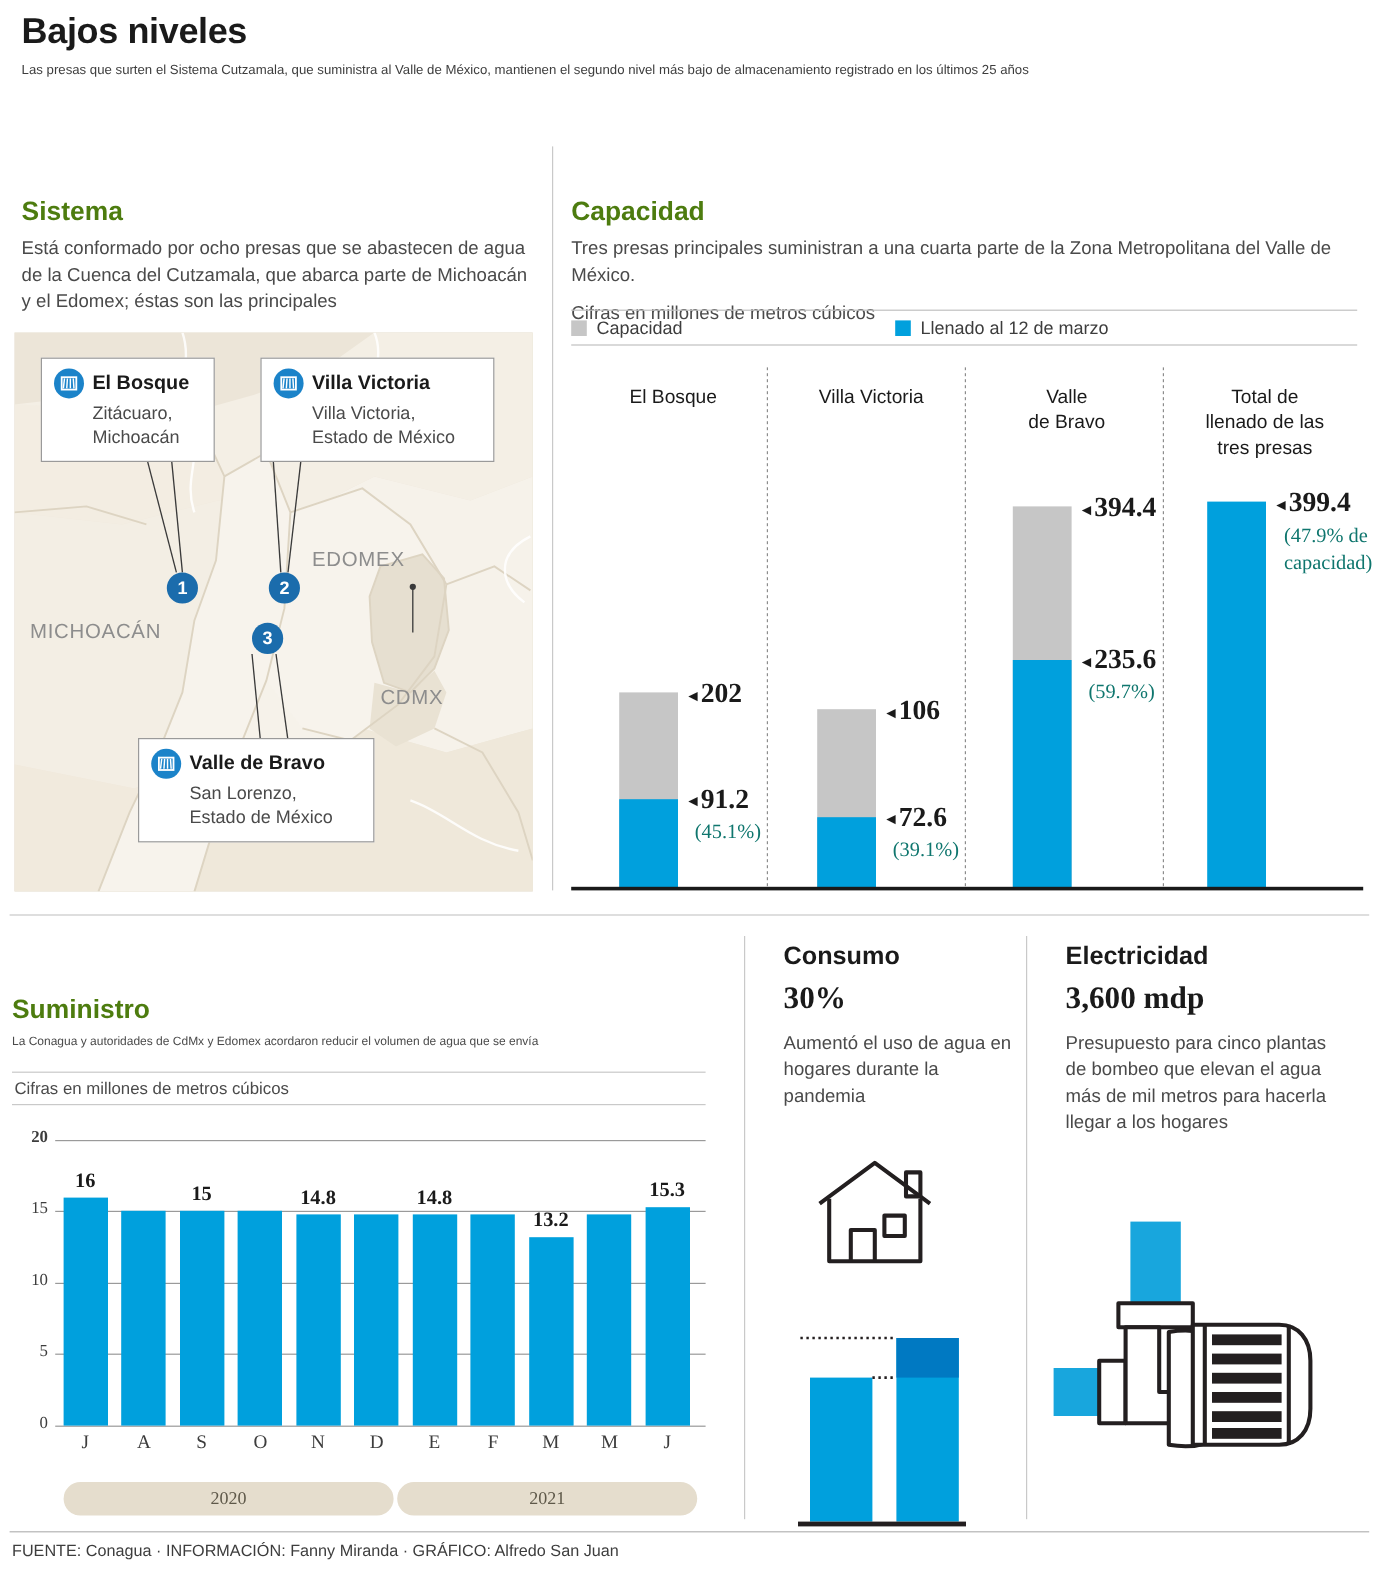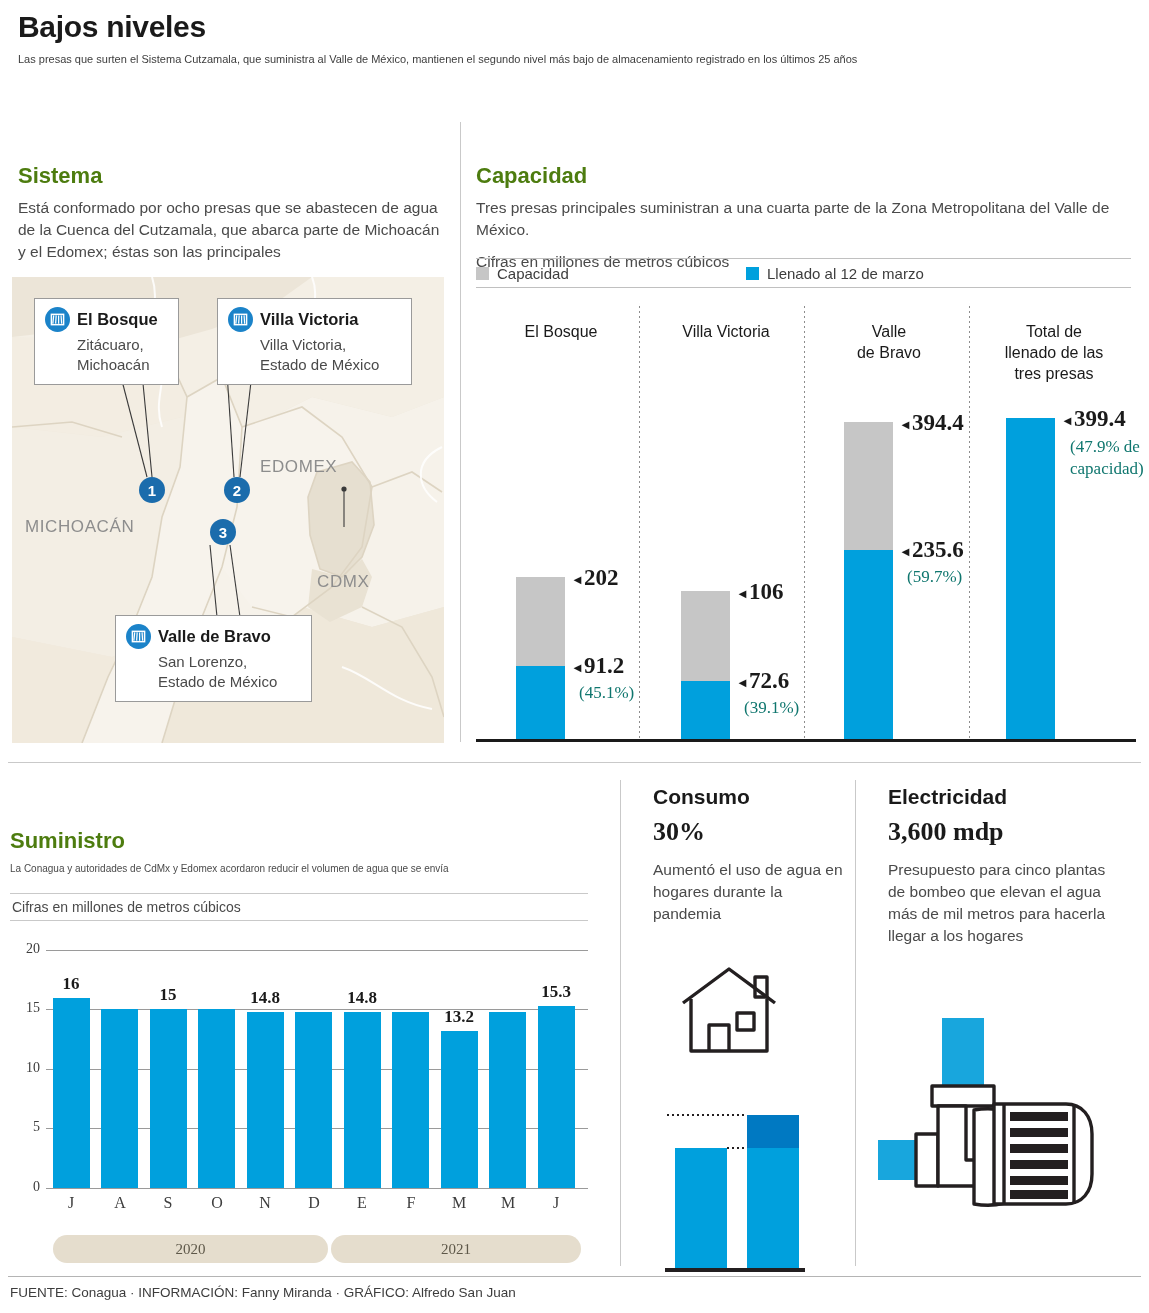--- a/index.html
+++ b/index.html
@@ -317,21 +317,21 @@
   <div class="sum-units">Cifras en millones de metros cúbicos</div>
 
   <div class="bchart">
 
     <div class="grid" style="top:12px;"></div>
     <div class="grid" style="top:71px;"></div>
     <div class="grid" style="top:131px;"></div>
     <div class="grid" style="top:190px;"></div>
     <div class="grid" style="top:250px;"></div>
 
-    <div class="ytick" style="top:3px;">20</div>
+    <div class="ytick" style="top:3px;font-weight:bold;">20</div>
     <div class="ytick" style="top:62px;">15</div>
     <div class="ytick" style="top:122px;">10</div>
     <div class="ytick" style="top:181px;">5</div>
     <div class="ytick" style="top:241px;">0</div>
 
     <div style="position:absolute;left:0;top:0;width:578px;height:250px;">
       <div class="sbar" style="left:43px;  height:190px;"></div>
       <div class="sbar" style="left:91px;  height:179px;"></div>
       <div class="sbar" style="left:140px; height:179px;"></div>
       <div class="sbar" style="left:188px; height:179px;"></div>

